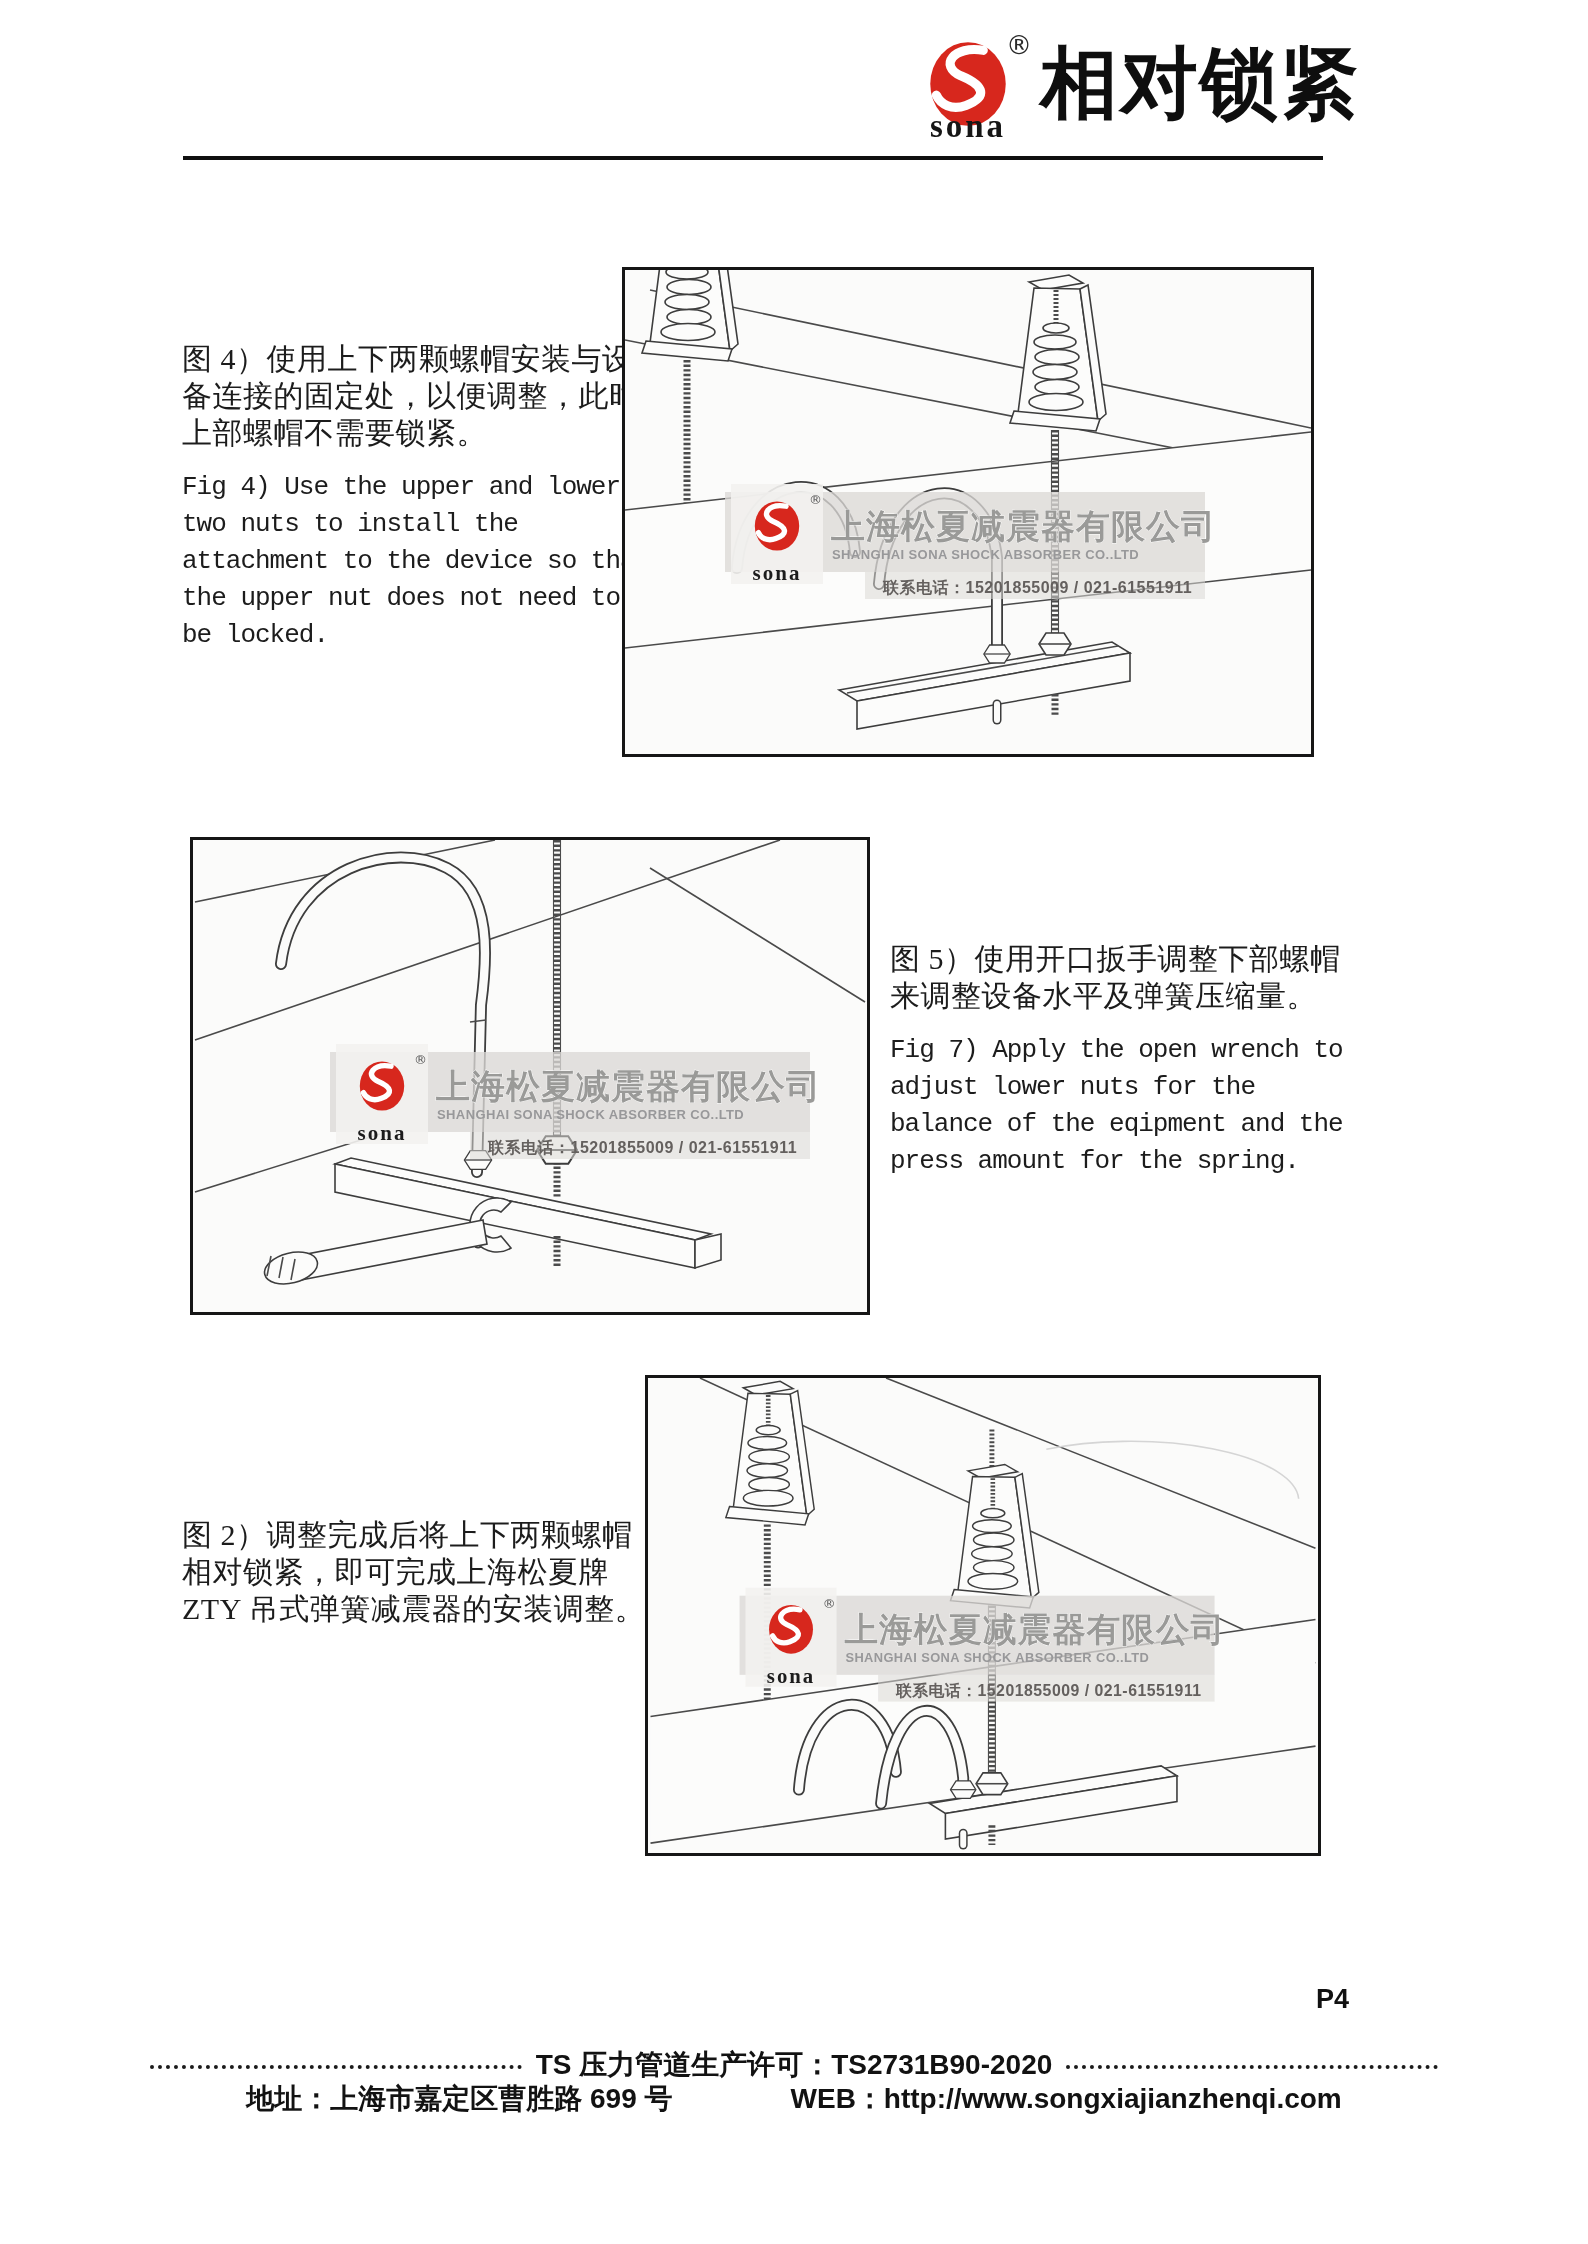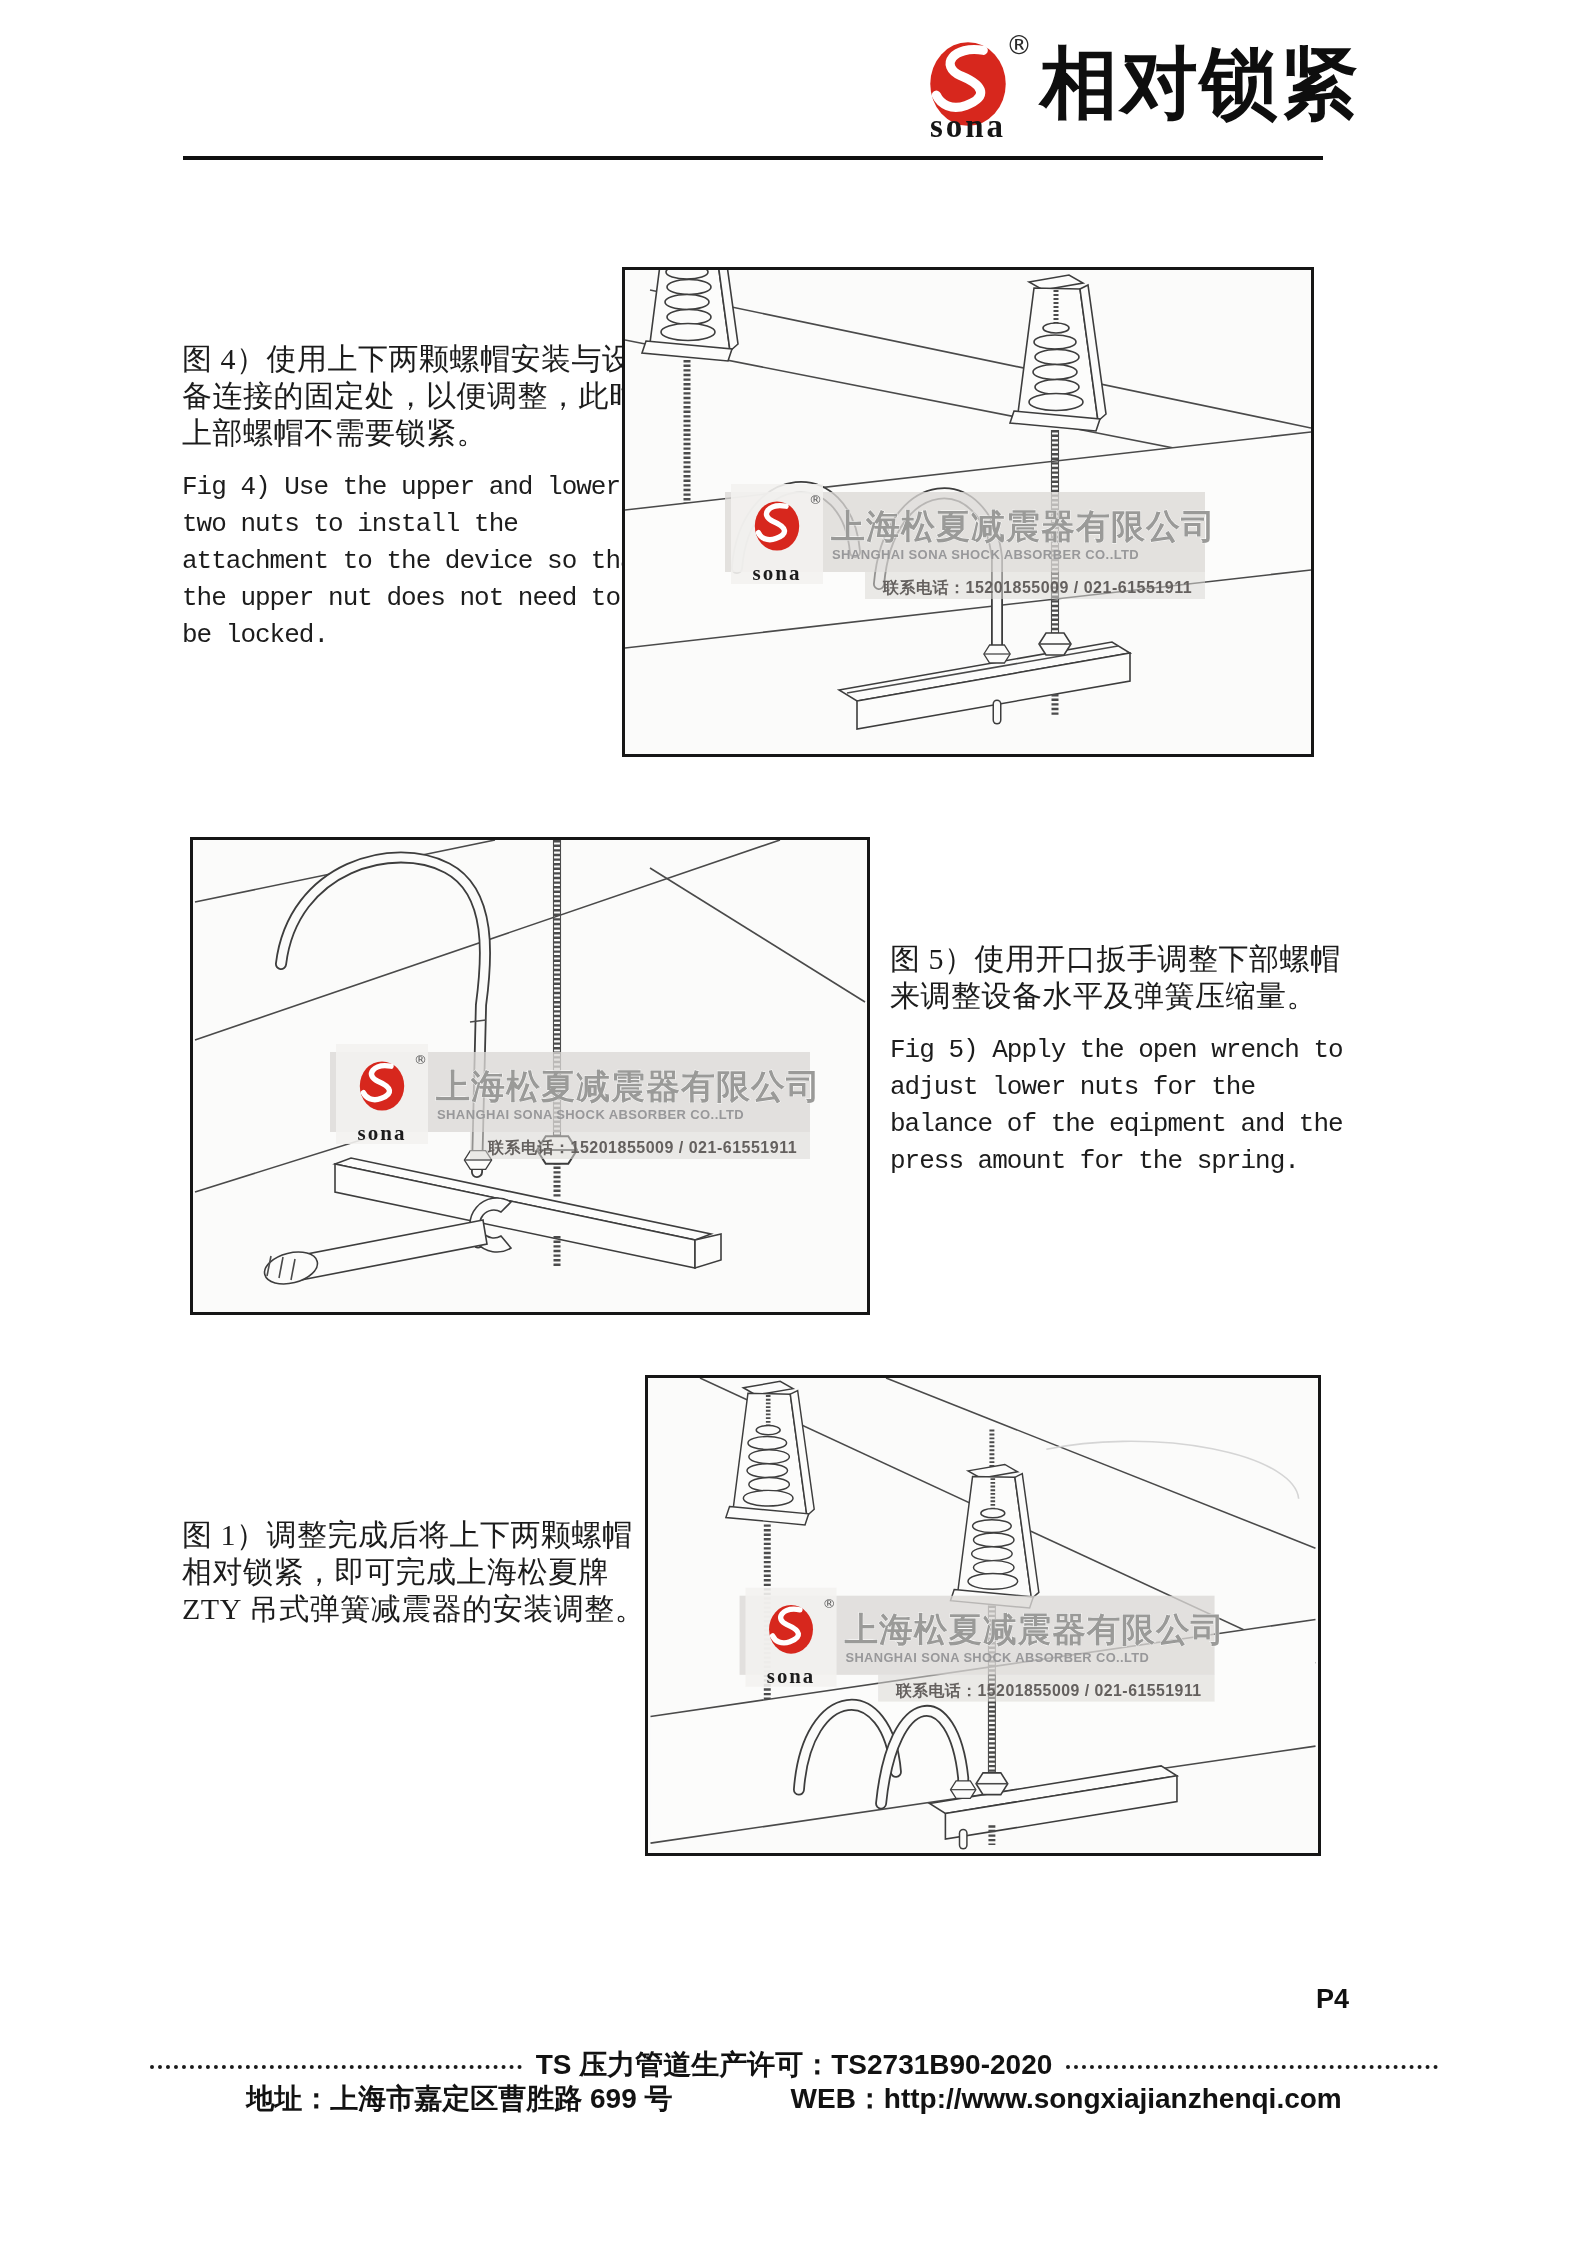--- a/index.html
+++ b/index.html
@@ -195,28 +195,28 @@
         <line class="ln" x1="88" y1="417" x2="84" y2="438"></line>
         <line class="ln" x1="100" y1="419" x2="96" y2="440"></line>
       </g>
       <use href="#wm" transform="translate(135,212)"></use>
     </svg>
   </div>
 
   <div id="t5" class="fig-text">
     <div class="zh">图 5）使用开口扳手调整下部螺帽
 来调整设备水平及弹簧压缩量。</div>
-    <div class="en">Fig 5) Apply the open wrench to
+    <div class="en">Fig 7) Apply the open wrench to
 adjust lower nuts for the
 balance of the eqipment and the
 press amount for the spring.</div>
   </div>
 
   <div id="t6" class="fig-text">
-    <div class="zh">图 1）调整完成后将上下两颗螺帽
+    <div class="zh">图 2）调整完成后将上下两颗螺帽
 相对锁紧，即可完成上海松夏牌
 ZTY 吊式弹簧减震器的安装调整。</div>
   </div>
 
   <div id="img3" class="frame">
     <svg viewBox="0 0 672 480">
       <g>
         <line class="ln" x1="50" y1="0" x2="672" y2="288"></line>
         <line class="ln" x1="238" y1="0" x2="672" y2="172"></line>
         <path class="faint" d="M 400,72 A 170,60 0 0 1 655,122"></path>

